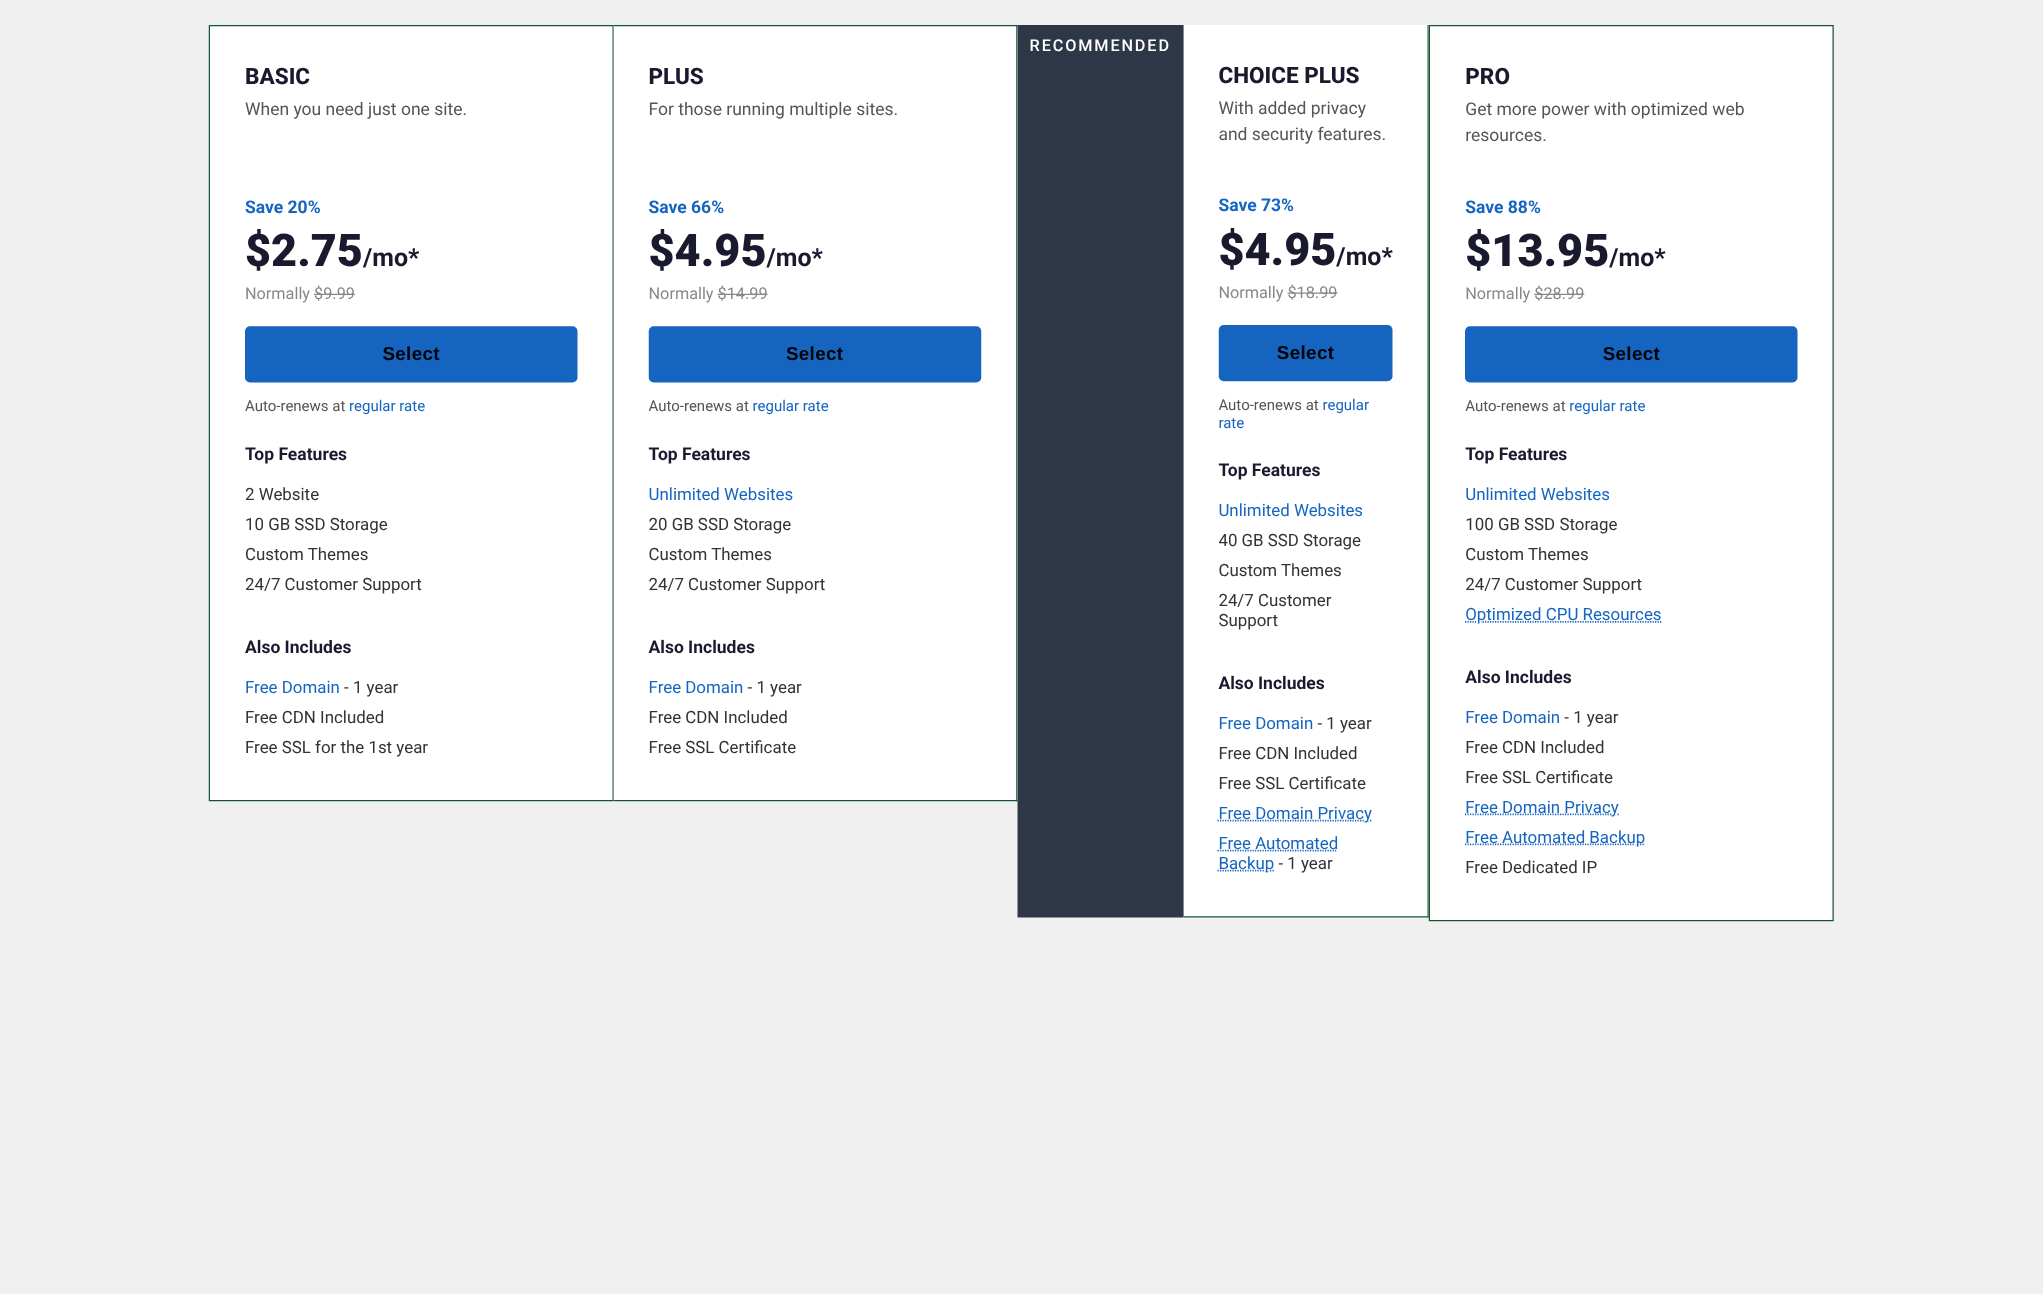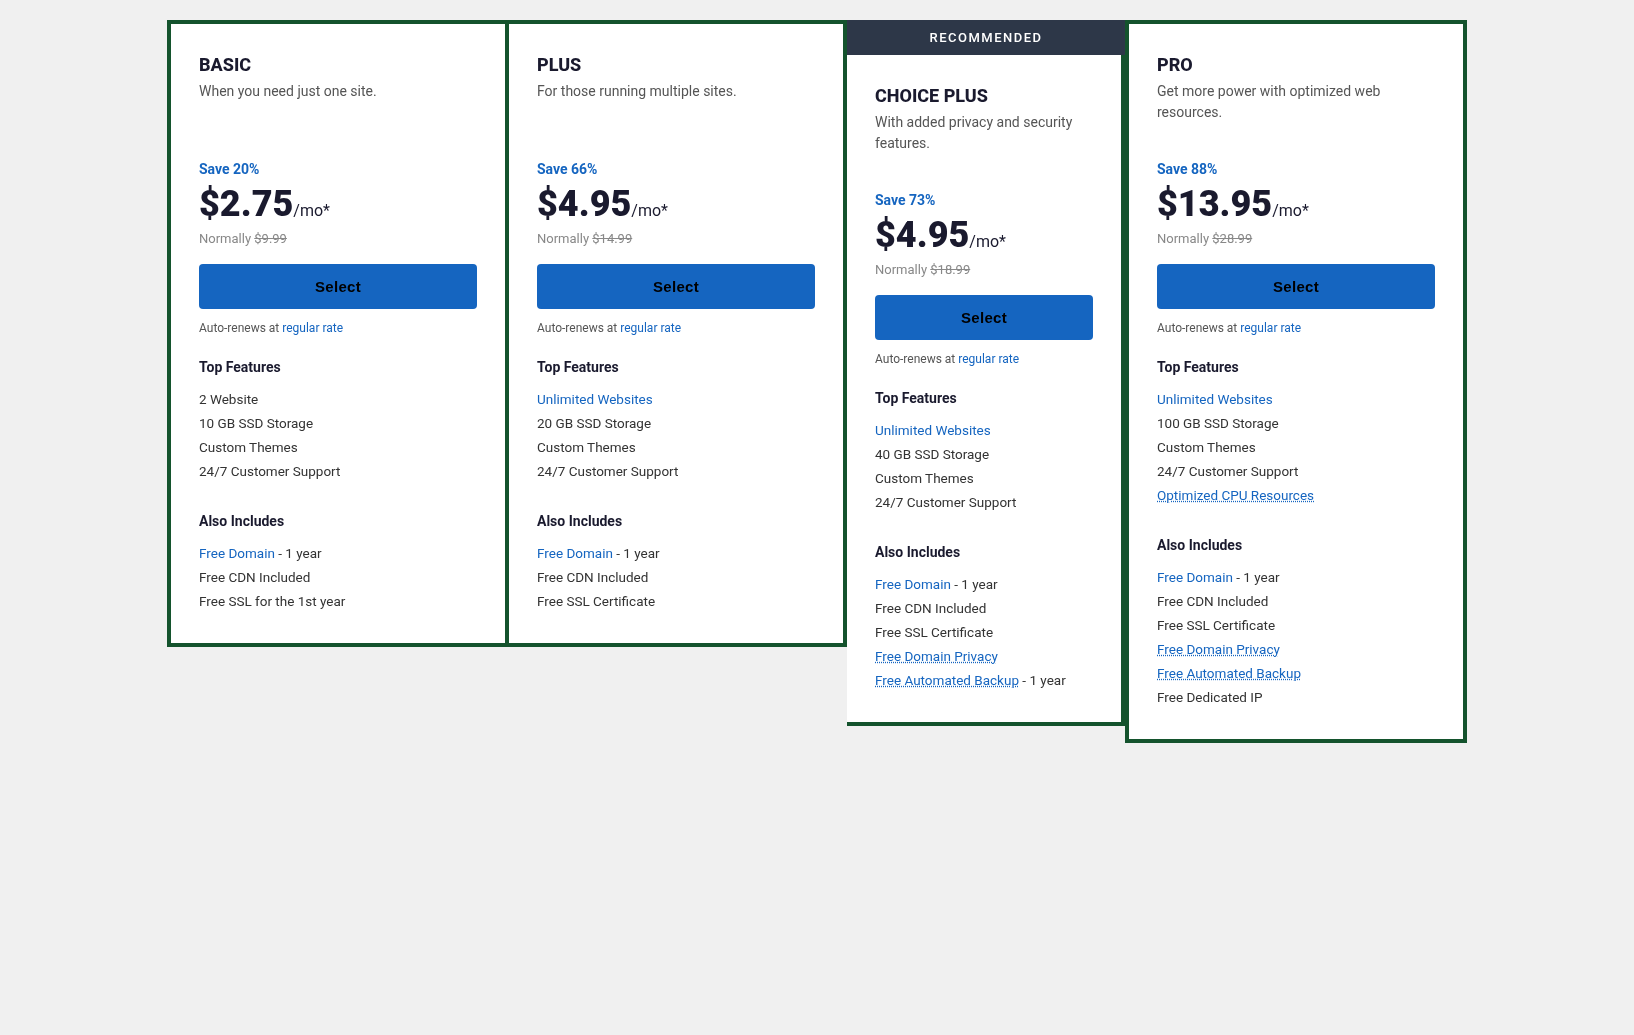--- a/index.html
+++ b/index.html
@@ -19,21 +19,21 @@
       max-width: 1300px;
     }
     .plans-container {
       display: flex;
       width: 100%;
       align-items: flex-start;
     }
     .plan-column {
       flex: 1;
       background: #fff;
-      border: 4px solid #14532d;
+      border: 1px solid #14532d;
       padding: 30px 28px;
       position: relative;
     }
     .plan-column + .plan-column {
       border-left: none;
     }
     .plan-column.recommended {
       border-top: none;
     }
     .recommended-banner {
@@ -68,22 +68,22 @@
       display: flex;
       align-items: baseline;
       margin-bottom: 6px;
     }
     .price-dollar {
       font-size: 36px;
       font-weight: 900;
       color: #1a1a2e;
     }
     .price-mo {
-      font-size: 16px;
-      font-weight: 400;
+      font-size: 20px;
+      font-weight: 700;
       color: #1a1a2e;
     }
     .price-normal {
       font-size: 13px;
       color: #888;
       margin-bottom: 18px;
     }
     .price-normal s {
       text-decoration: line-through;
     }
@@ -145,21 +145,21 @@
       color: #1565c0;
       text-decoration: none;
     }
     .also-list li a.dotted {
       text-decoration: underline;
       text-decoration-style: dotted;
     }
     .recommended-col-wrapper {
       flex: 1;
       display: flex;
-      flex-direction: column;
+      flex-direction: row;
       justify-content: space-between;
     }
     .recommended-col-wrapper .plan-column {
       flex: 1;
       border-left: none;
     }
   </style>
 </head>
 <body>
 

